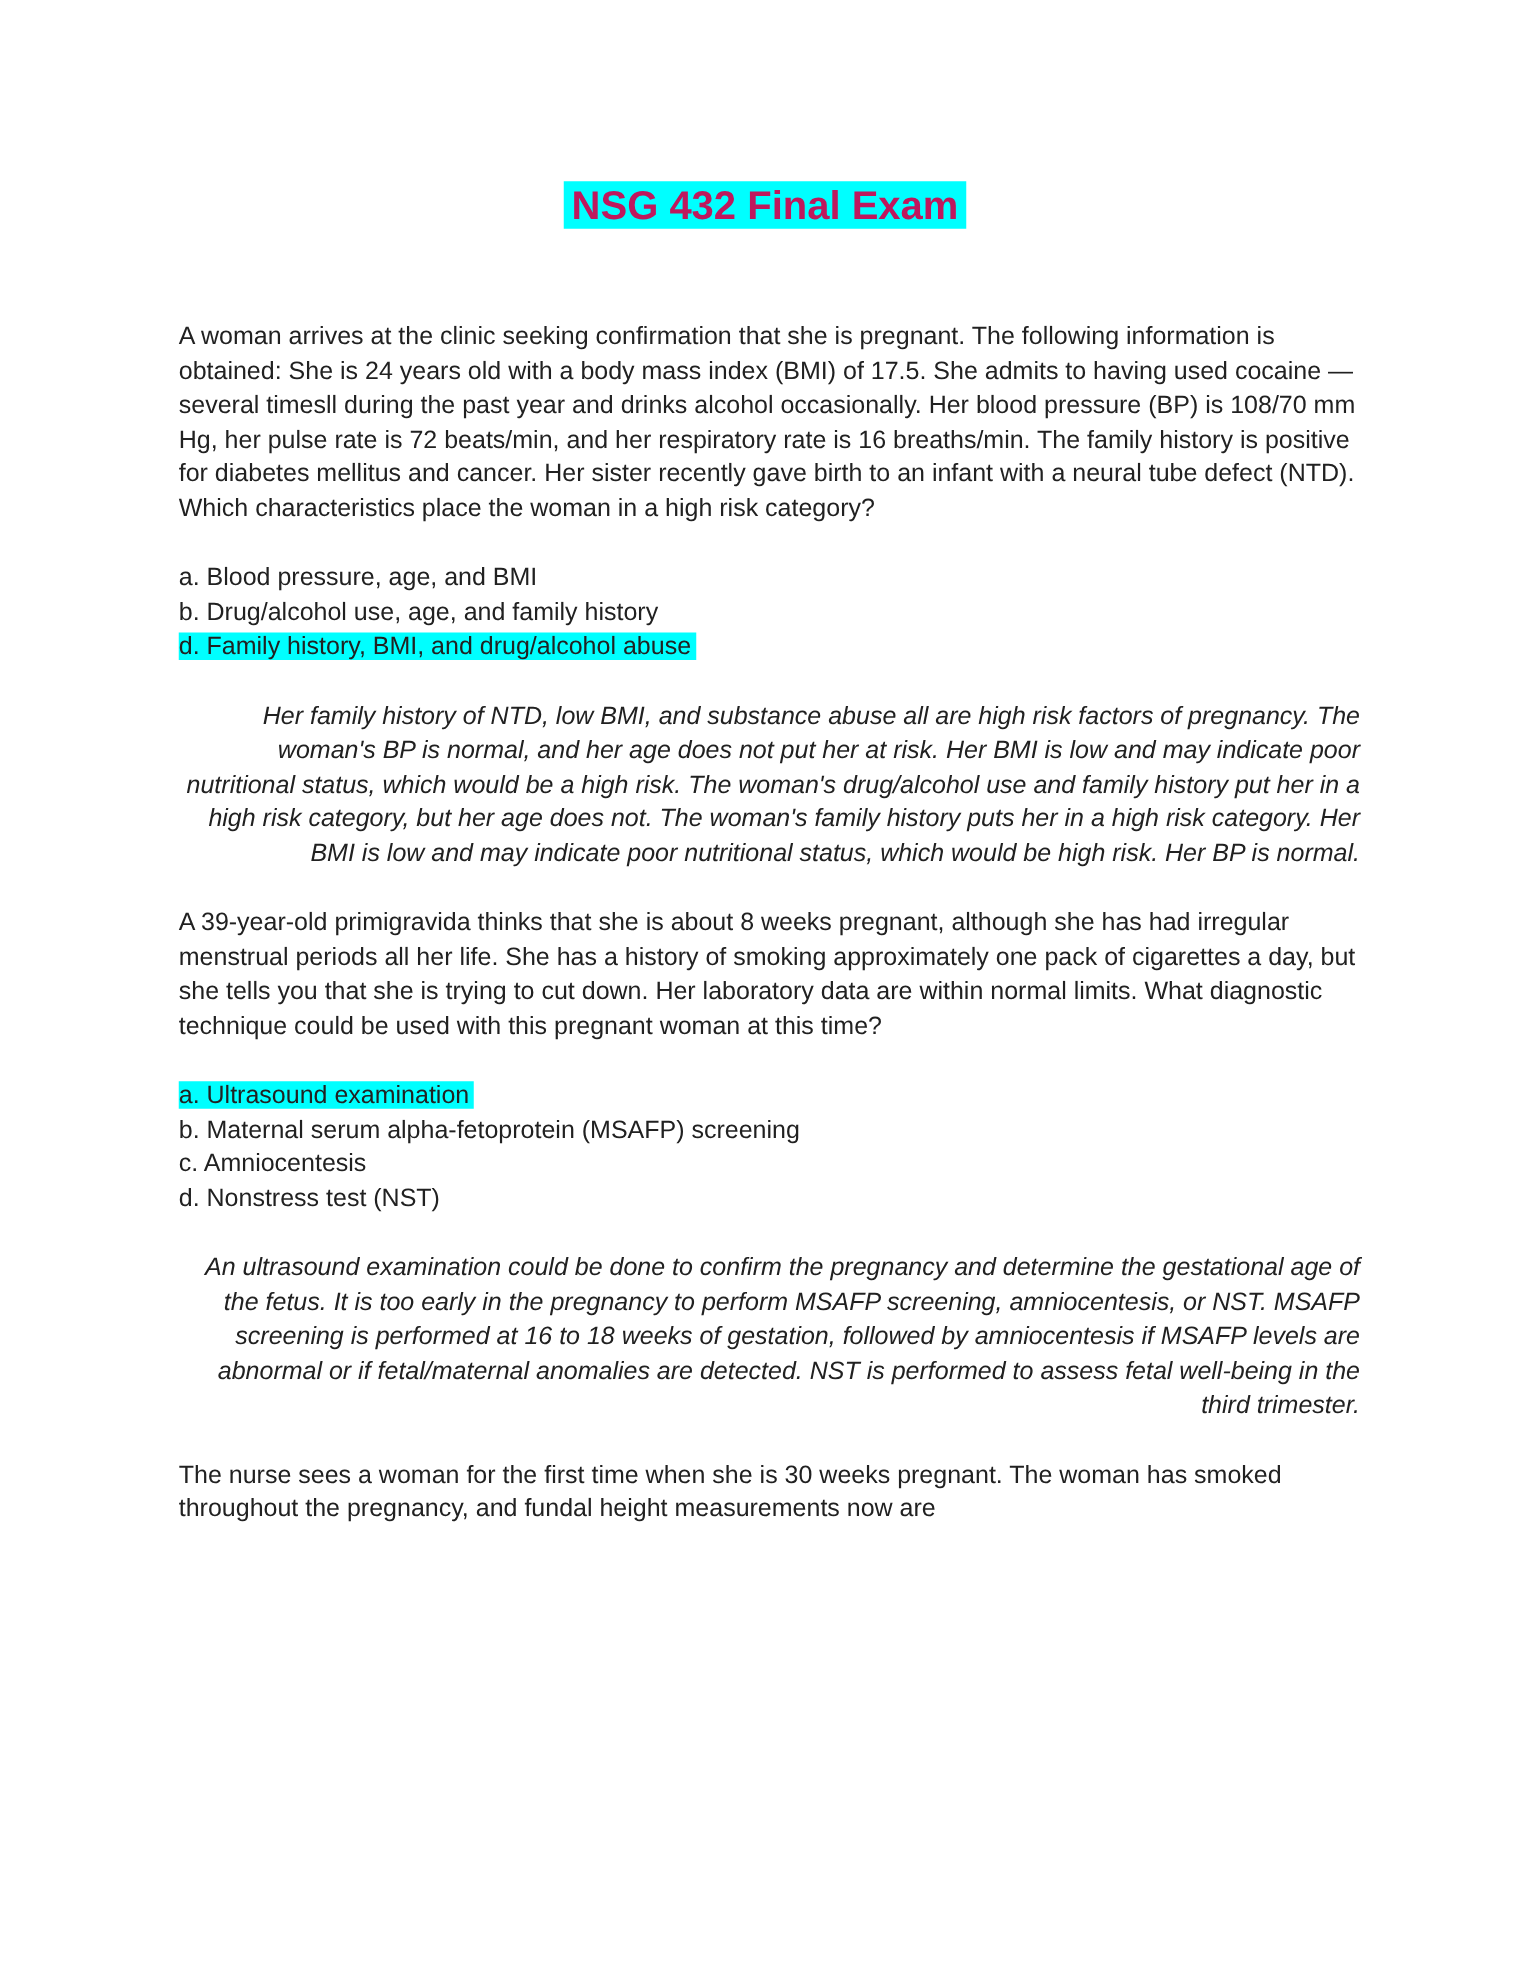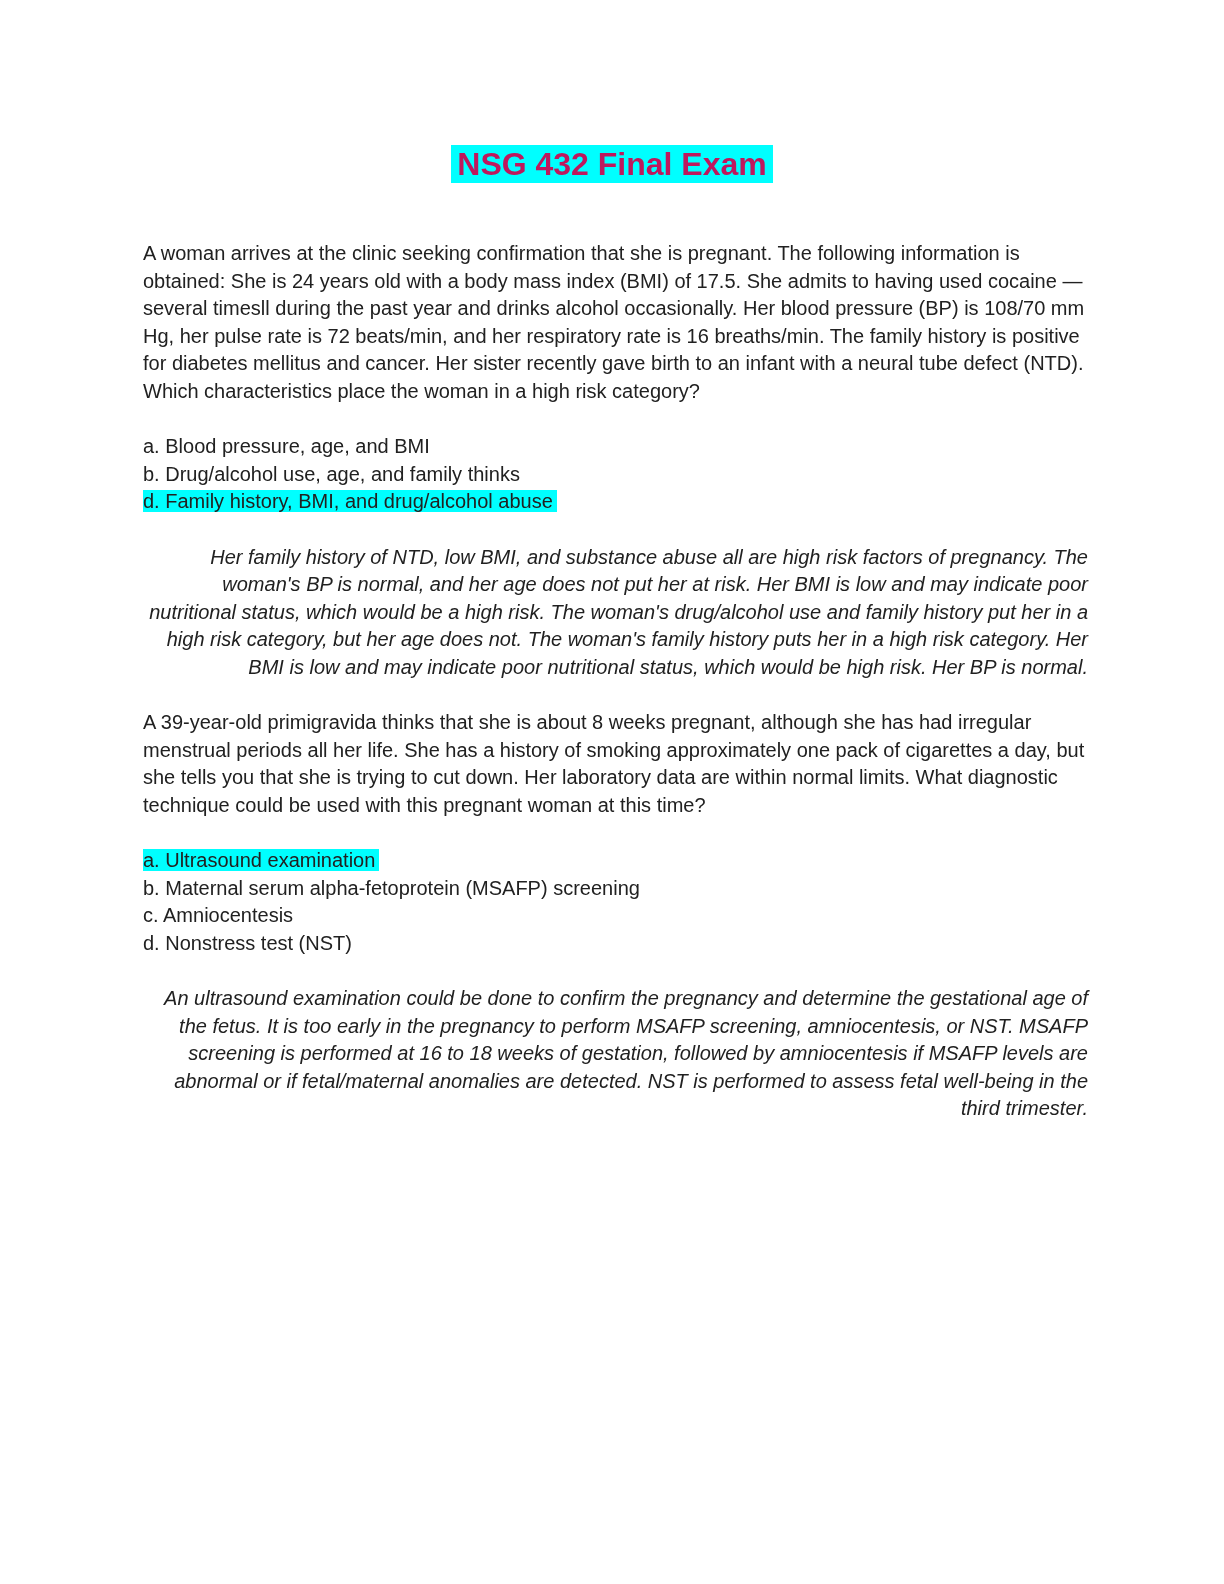--- a/index.html
+++ b/index.html
@@ -32,21 +32,21 @@
   .content {
     margin-left: 143px;
     width: 945px;
     font-size: 20px;
     line-height: 27.5px;
   }
   .content p {
     margin: 28px 0;
   }
   .content p.first-block {
-    margin-top: 53px;
+    margin-top: 69px;
   }
   .options {
     margin: 26px 0 28px 0;
   }
   .option {
     line-height: 27.5px;
   }
   .option span.hl {
     background: #00ffff;
     padding-right: 4px;
@@ -64,35 +64,38 @@
 
   <h1 class="doc-title"><span class="title-mark">NSG 432 Final Exam</span></h1>
 
   <div class="content">
 
     <section>
       <p class="stem first-block">A woman arrives at the clinic seeking confirmation that she is pregnant. The following information is obtained: She is 24 years old with a body mass index (BMI) of 17.5. She admits to having used cocaine —several timesll during the past year and drinks alcohol occasionally. Her blood pressure (BP) is 108/70 mm Hg, her pulse rate is 72 beats/min, and her respiratory rate is 16 breaths/min. The family history is positive for diabetes mellitus and cancer. Her sister recently gave birth to an infant with a neural tube defect (NTD). Which characteristics place the woman in a high risk category?</p>
 
       <div class="options">
         <div class="option"><span>a. Blood pressure, age, and BMI</span></div>
-        <div class="option"><span>b. Drug/alcohol use, age, and family thinks</span></div>
+        <div class="option"><span>b. Drug/alcohol use, age, and family history</span></div>
         <div class="option"><span class="hl">d. Family history, BMI, and drug/alcohol abuse</span></div>
       </div>
 
       <p class="rationale">Her family history of NTD, low BMI, and substance abuse all are high risk factors of pregnancy. The woman's BP is normal, and her age does not put her at risk. Her BMI is low and may indicate poor nutritional status, which would be a high risk. The woman's drug/alcohol use and family history put her in a high risk category, but her age does not. The woman's family history puts her in a high risk category. Her BMI is low and may indicate poor nutritional status, which would be high risk. Her BP is normal.</p>
     </section>
 
     <section>
       <p class="stem">A 39-year-old primigravida thinks that she is about 8 weeks pregnant, although she has had irregular menstrual periods all her life. She has a history of smoking approximately one pack of cigarettes a day, but she tells you that she is trying to cut down. Her laboratory data are within normal limits. What diagnostic technique could be used with this pregnant woman at this time?</p>
 
       <div class="options">
         <div class="option"><span class="hl">a. Ultrasound examination</span></div>
         <div class="option"><span>b. Maternal serum alpha-fetoprotein (MSAFP) screening</span></div>
         <div class="option"><span>c. Amniocentesis</span></div>
         <div class="option"><span>d. Nonstress test (NST)</span></div>
       </div>
 
       <p class="rationale">An ultrasound examination could be done to confirm the pregnancy and determine the gestational age of the fetus. It is too early in the pregnancy to perform MSAFP screening, amniocentesis, or NST. MSAFP screening is performed at 16 to 18 weeks of gestation, followed by amniocentesis if MSAFP levels are abnormal or if fetal/maternal anomalies are detected. NST is performed to assess fetal well-being in the third trimester.</p>
     </section>
 
+    <section>
+      <p class="stem">The nurse sees a woman for the first time when she is 30 weeks pregnant. The woman has smoked throughout the pregnancy, and fundal height measurements now are</p>
+    </section>
 
   </div>
 </div>
 
 </body></html>

